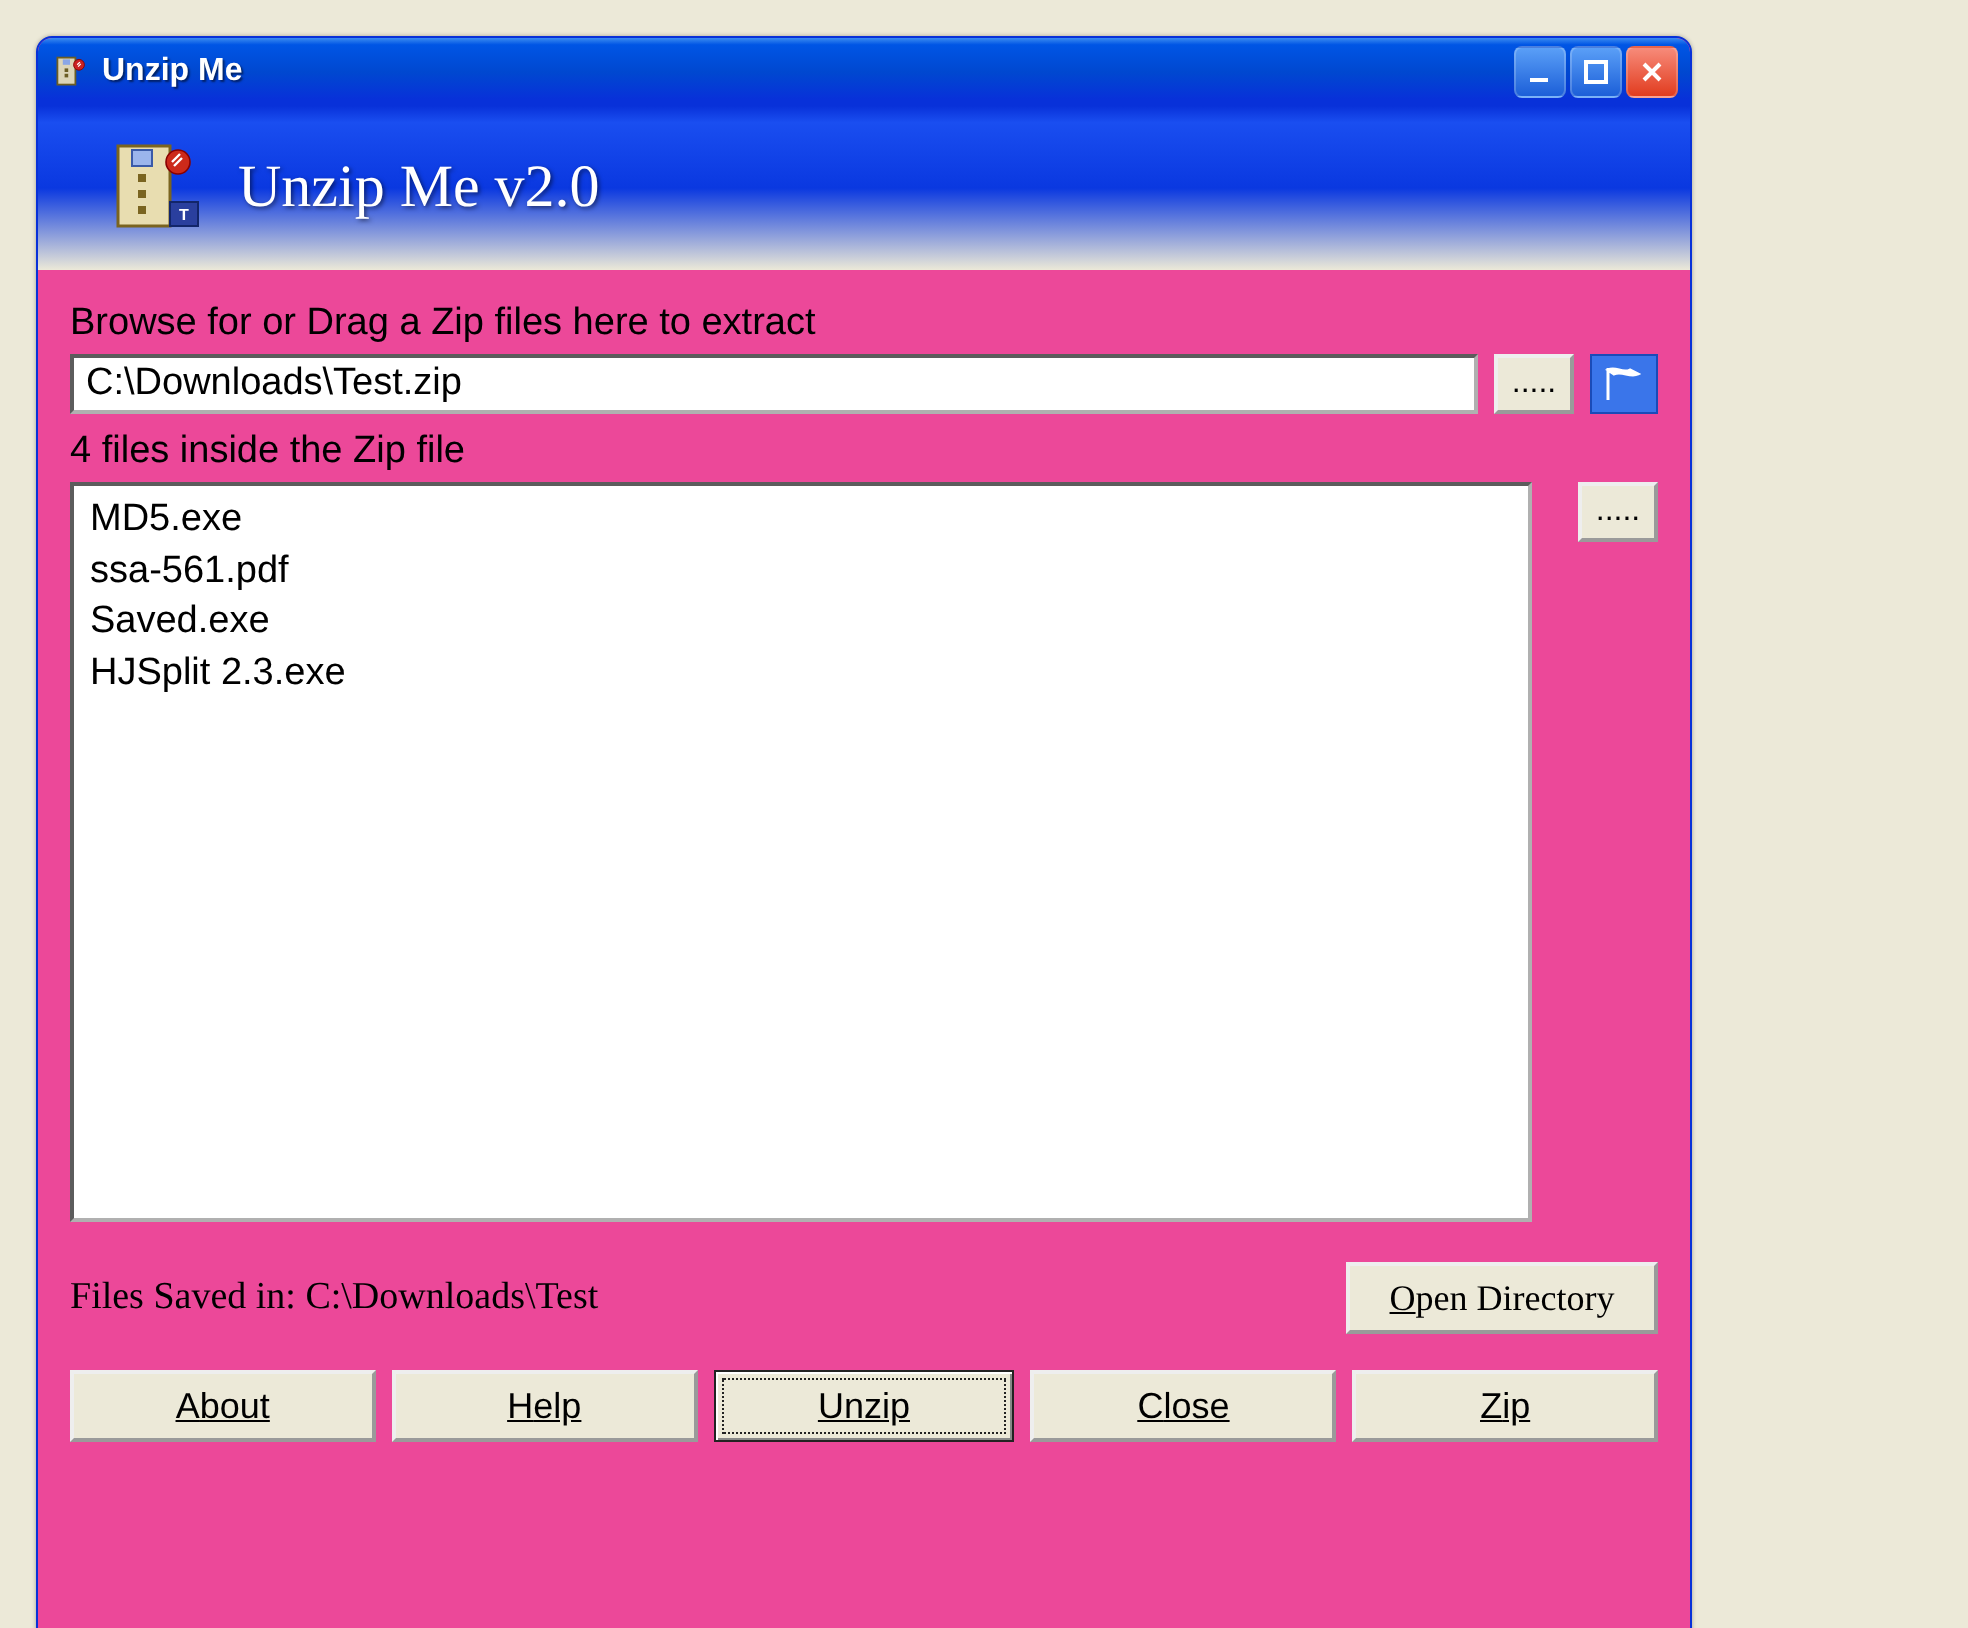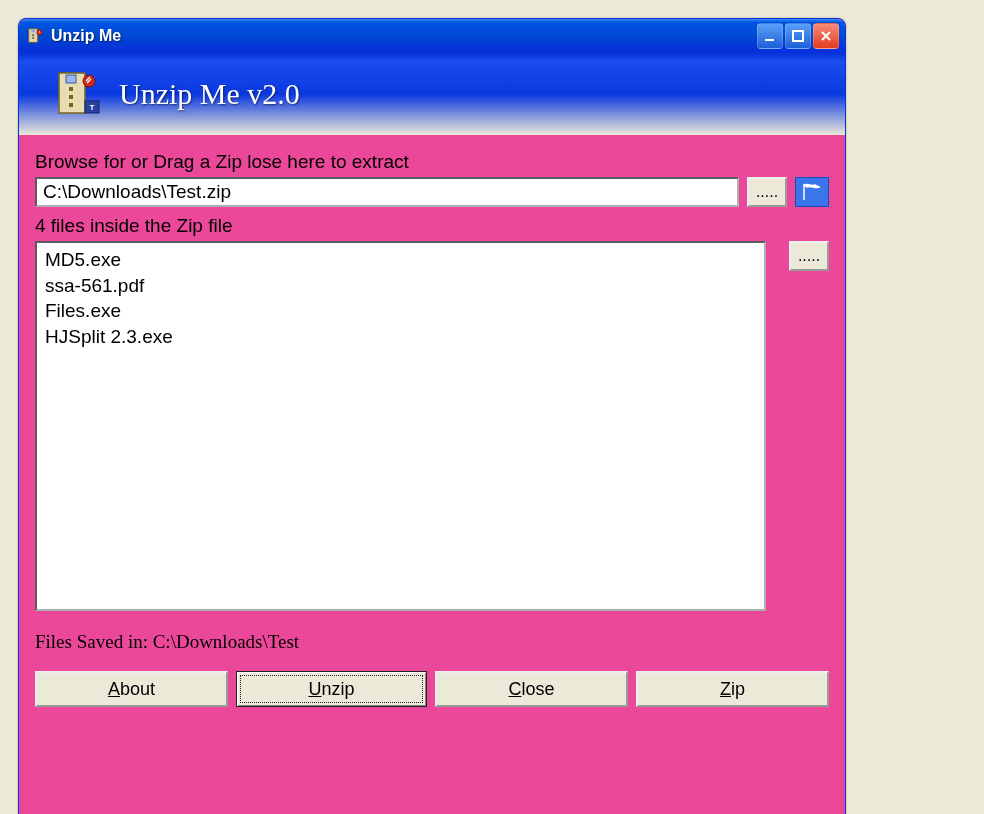--- a/index.html
+++ b/index.html
@@ -157,20 +157,21 @@
   border: 1px solid #222;
   outline: 1px dotted #222;
   outline-offset: -5px;
   box-shadow: inset 1px 1px 0 #fff, inset -1px -1px 0 #888;
 }
 .bottom-row {
   display: flex;
   gap: 8px;
   margin-top: 18px;
   justify-content: space-between;
+  text-decoration: underline;
 }
 .bottom-row .btn { flex: 1; min-width: 0; }
 </style>
 </head>
 <body>
 
 <div class="window">
   <div class="titlebar">
     <span class="titlebar-icon">
       <svg viewBox="0 0 20 20" width="18" height="18">
@@ -213,46 +214,48 @@
         <circle cx="40" cy="14" r="6" fill="#cc2a1a" stroke="#800" stroke-width="0.8"></circle>
         <path d="M37 14 L41 10 M38 16 L42 12" stroke="#fff" stroke-width="1.2"></path>
         <rect x="36" y="34" width="14" height="12" fill="#2a3f9e" stroke="#12256a"></rect>
         <text x="43" y="43" font-size="8" fill="white" text-anchor="middle" font-weight="bold">T</text>
       </svg>
     </span>
     <span class="banner-title">Unzip Me v2.0</span>
   </div>
 
   <div class="content">
-    <div class="label">Browse for or Drag a Zip lose here to extract</div>
+    <div class="label">Browse for or Drag a Zip files here to extract</div>
     <div class="row">
       <input class="textbox" type="text" value="C:\Downloads\Test.zip" style="">
       <button class="btn-small">.....</button>
       <span class="btn-icon">
         <svg width="22" height="22" viewBox="0 0 22 22">
           <path d="M3 3 L3 19 M3 4 C7 2 10 6 14 4 L18 6 C14 8 10 4 6 6 Z" fill="white" stroke="white" stroke-width="1.5"></path>
         </svg>
       </span>
     </div>
 
     <div class="label">4 files inside the Zip file</div>
     <div class="filelist-wrap">
       <div class="filelist" id="filelist-box">
           <div>MD5.exe</div>
           <div>ssa-561.pdf</div>
-          <div>Files.exe</div>
+          <div>Saved.exe</div>
           <div>HJSplit 2.3.exe</div>
         </div>
       <button class="btn-small">.....</button>
     </div>
 
     <div class="status-row">
       <span class="status-text">Files Saved in: C:\Downloads\Test</span>
+      <button class="btn"><span class="underline">O</span><span>pen Directory</span></button>
     </div>
 
     <div class="bottom-row">
       <button class="btn"><span class="underline">A</span>bout</button>
+      <button class="btn"><span class="underline">H</span>elp</button>
       <button class="btn default"><span class="underline">U</span>nzip</button>
       <button class="btn"><span class="underline">C</span>lose</button>
       <button class="btn"><span class="underline">Z</span>ip</button>
     </div>
   </div>
 </div>
 
 </body></html>

